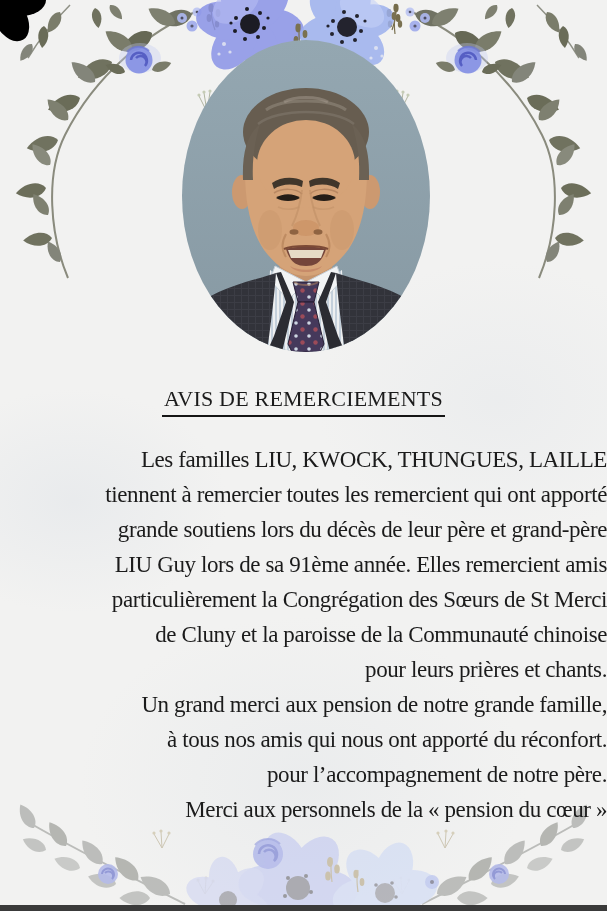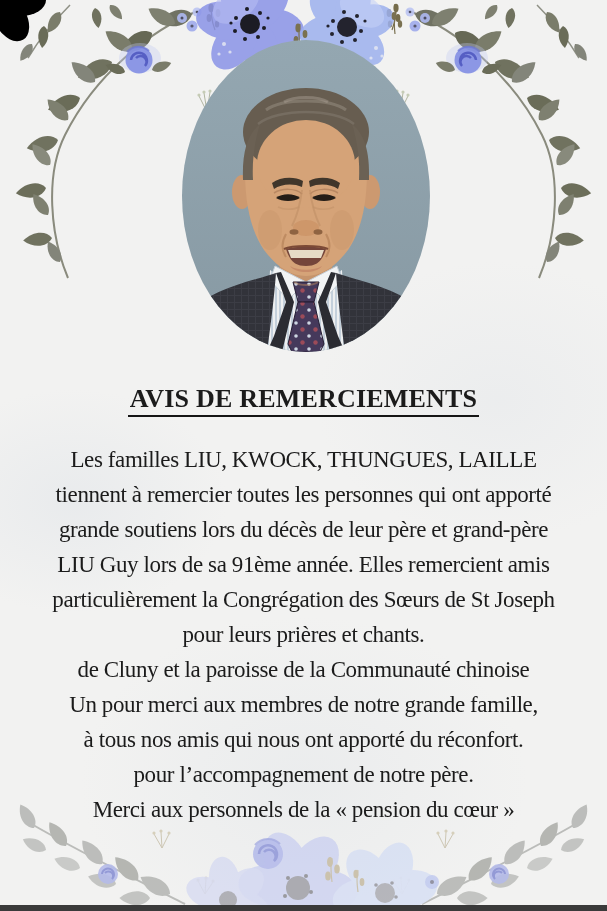--- a/index.html
+++ b/index.html
@@ -16,25 +16,25 @@
   #topdec{top:0;z-index:1;}
   #botdec{bottom:0;z-index:1;}
   #photo{
     position:absolute;left:182px;top:40px;width:248px;height:312px;
     border-radius:50%;overflow:hidden;z-index:2;
   }
   #photo svg{display:block;}
   #textlayer{position:absolute;left:0;top:0;width:607px;height:911px;z-index:3;color:var(--text,#1b1b1b);}
   #titlewrap{position:absolute;top:384px;width:607px;text-align:center;}
   #title{
-    display:inline-block;font-weight:bold;font-size:26px;line-height:30px;
+    display:inline-block;font-weight:normal;font-size:22px;line-height:30px;
     border-bottom:2.5px solid #151515;padding:0 2px 1px 2px;letter-spacing:.2px;text-align:center;
   }
   #paragraph{position:absolute;top:442px;width:607px;text-align:center;}
-  .line{height:35px;line-height:35px;font-size:23px;letter-spacing:-0.4px;white-space:nowrap;}
+  .line{height:35px;line-height:35px;font-size:23px;letter-spacing:-0.4px;white-space:nowrap;text-align:right;}
   .line .b{font-weight:normal;}
   #edgebar{
     position:absolute;left:0;bottom:0;width:607px;height:6px;
     background:var(--bottom-bar,#3a3a3a);z-index:5;
   }
 </style>
 </head>
 <body>
 
 <div id="card">
@@ -232,27 +232,27 @@
       <path d="M112,242 C118,246 130,246 136,242" stroke="#b5835c" stroke-width="2" fill="none" opacity=".5"></path>
     </svg>
   </div>
 
   <div id="textlayer">
     <div id="titlewrap">
       <span id="title">AVIS DE REMERCIEMENTS</span>
     </div>
     <div id="paragraph">
       <div class="line"><span class="b"></span><span>Les familles LIU, KWOCK, THUNGUES, LAILLE</span></div>
-      <div class="line"><span class="b"></span><span>tiennent à remercier toutes les personnes qui ont apporté</span></div>
+      <div class="line"><span class="b"></span><span>tiennent à remercier toutes les remercient qui ont apporté</span></div>
       <div class="line"><span class="b"></span><span>grande soutiens lors du décès de leur père et grand-père</span></div>
       <div class="line"><span class="b">LIU Guy</span><span> lors de sa 91ème année. Elles remercient amis</span></div>
-      <div class="line"><span class="b"></span><span>particulièrement la Congrégation des Sœurs de St Joseph</span></div>
+      <div class="line"><span class="b"></span><span>particulièrement la Congrégation des Sœurs de St Merci</span></div>
+      <div class="line"><span class="b"></span><span>de Cluny et la paroisse de la Communauté chinoise</span></div>
       <div class="line"><span class="b"></span><span>pour leurs prières et chants.</span></div>
-      <div class="line"><span class="b"></span><span>de Cluny et la paroisse de la Communauté chinoise</span></div>
-      <div class="line"><span class="b"></span><span>Un pour merci aux membres de notre grande famille,</span></div>
+      <div class="line"><span class="b"></span><span>Un grand merci aux pension de notre grande famille,</span></div>
       <div class="line"><span class="b"></span><span>à tous nos amis qui nous ont apporté du réconfort.</span></div>
       <div class="line"><span class="b"></span><span>pour l’accompagnement de notre père.</span></div>
       <div class="line"><span class="b"></span><span>Merci aux personnels de la « pension du cœur »</span></div>
     </div>
   </div>
 
   <svg id="botdec" class="dec" width="607" height="115" viewBox="0 0 607 115">
     <defs>
       <path id="b-leaf" d="M0,0 C6,-10 22,-11 34,0 C22,10 6,10 0,0 Z"></path>
       <g id="b-anpetals">

